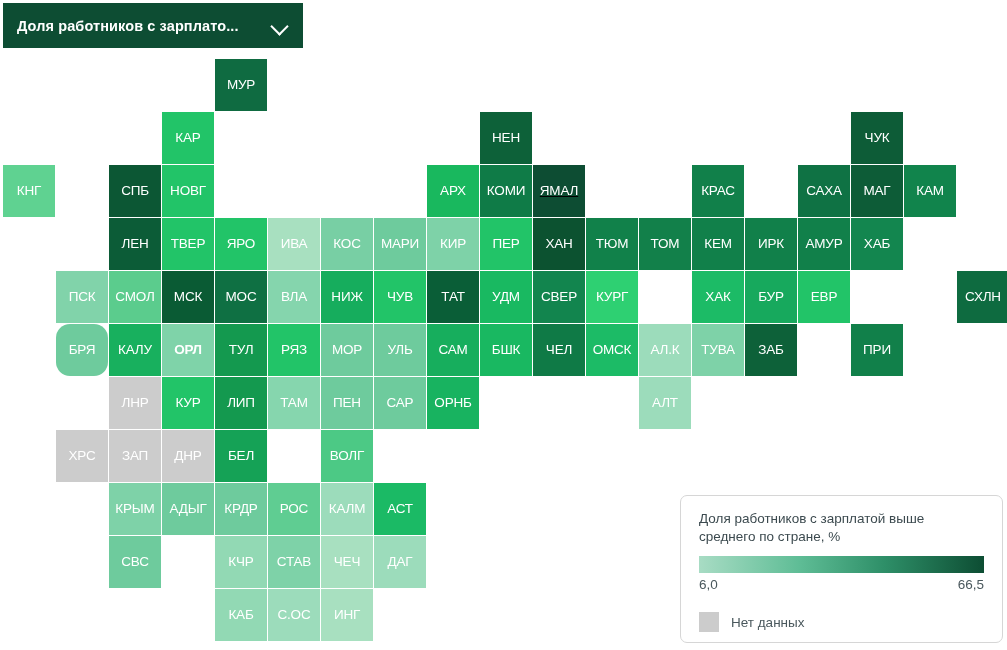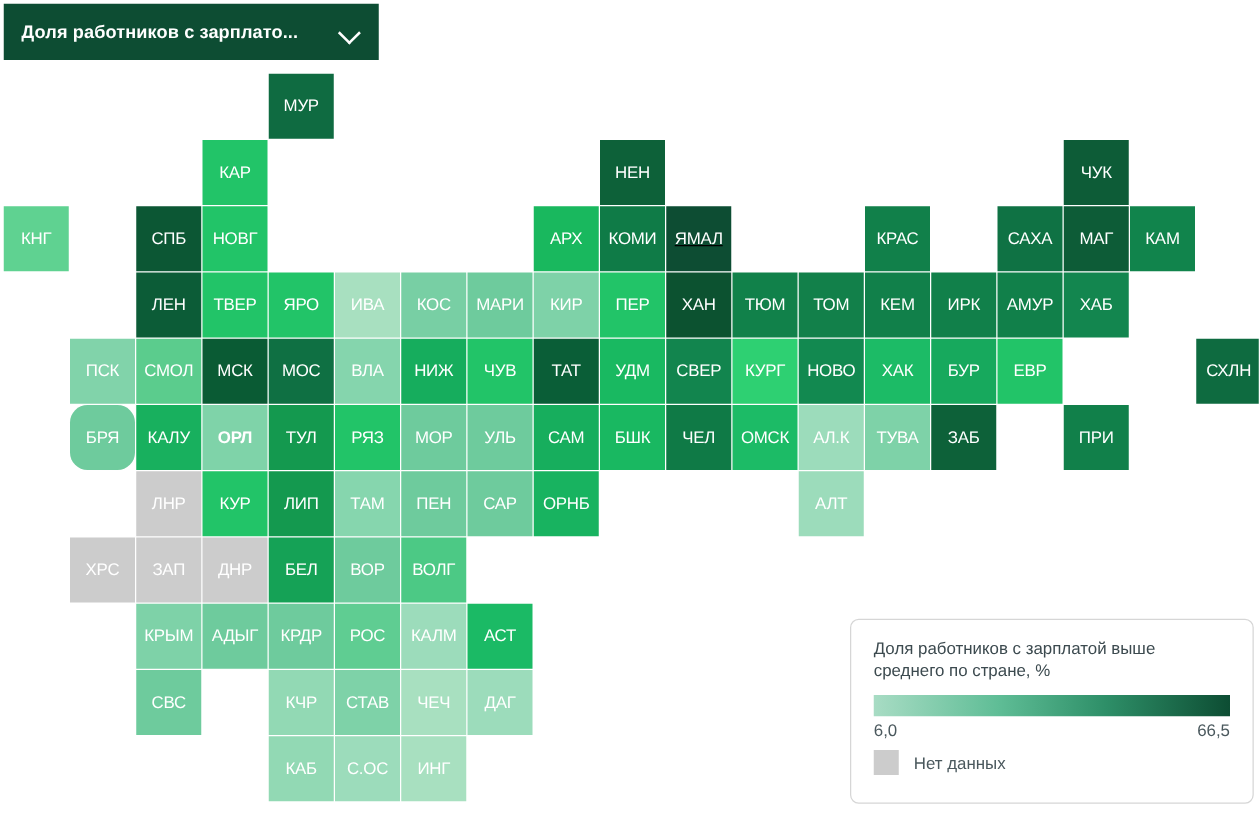--- a/index.html
+++ b/index.html
@@ -84,21 +84,21 @@
     background: linear-gradient(to right, #a8dcc4 0%, #5fbd96 35%, #2e8f68 65%, #0d4d33 100%);
   }
   #legend-scale {
     display: flex; justify-content: space-between;
     margin-top: 4px;
     color: #4a585d;
     font-size: 13.5px;
   }
   #legend-nodata {
     display: flex; align-items: center;
-    margin-top: 8px;
+    margin-top: 20px;
   }
   #legend-nodata-swatch {
     width: 20px; height: 20px;
     background: #cccccc;
     margin-right: 12px;
     flex: 0 0 auto;
   }
   #legend-nodata-label { color: #4a585d; font-size: 13.5px; }
 </style>
 </head>
@@ -225,23 +225,20 @@
       </div>
       <div class="tile" style="left: 480px; top: 271px; width: 52px; height: 52px; background: rgb(25, 185, 97);">
         <span class="tile-label">УДМ</span>
       </div>
       <div class="tile" style="left: 533px; top: 271px; width: 52px; height: 52px; background: rgb(18, 133, 78);">
         <span class="tile-label">СВЕР</span>
       </div>
       <div class="tile" style="left: 586px; top: 271px; width: 52px; height: 52px; background: rgb(46, 208, 114);">
         <span class="tile-label">КУРГ</span>
       </div>
-      <div class="tile" style="left: 639px; top: 271px; width: 52px; height: 52px; background: rgb(18, 137, 80);">
-        <span class="tile-label">НОВО</span>
-      </div>
       <div class="tile" style="left: 692px; top: 271px; width: 52px; height: 52px; background: rgb(28, 187, 102);">
         <span class="tile-label">ХАК</span>
       </div>
       <div class="tile" style="left: 745px; top: 271px; width: 52px; height: 52px; background: rgb(23, 169, 93);">
         <span class="tile-label">БУР</span>
       </div>
       <div class="tile" style="left: 798px; top: 271px; width: 52px; height: 52px; background: rgb(34, 196, 104);">
         <span class="tile-label">ЕВР</span>
       </div>
       <div class="tile" style="left: 957px; top: 271px; width: 52px; height: 52px; background: rgb(14, 107, 64);">
@@ -320,23 +317,20 @@
         <span class="tile-label">ХРС</span>
       </div>
       <div class="tile nodata" style="left: 109px; top: 430px; width: 52px; height: 52px; background: rgb(204, 204, 204);">
         <span class="tile-label">ЗАП</span>
       </div>
       <div class="tile nodata" style="left: 162px; top: 430px; width: 52px; height: 52px; background: rgb(204, 204, 204);">
         <span class="tile-label">ДНР</span>
       </div>
       <div class="tile" style="left: 215px; top: 430px; width: 52px; height: 52px; background: rgb(21, 162, 86);">
         <span class="tile-label">БЕЛ</span>
-      </div>
-      <div class="tile" style="left: 268px; top: 430px; width: 52px; height: 52px; background: rgb(110, 203, 157);">
-        <span class="tile-label">ВОР</span>
       </div>
       <div class="tile" style="left: 321px; top: 430px; width: 52px; height: 52px; background: rgb(76, 201, 133);">
         <span class="tile-label">ВОЛГ</span>
       </div>
       <div class="tile" style="left: 109px; top: 483px; width: 52px; height: 52px; background: rgb(126, 210, 168);">
         <span class="tile-label">КРЫМ</span>
       </div>
       <div class="tile" style="left: 162px; top: 483px; width: 52px; height: 52px; background: rgb(110, 203, 157);">
         <span class="tile-label">АДЫГ</span>
       </div>

